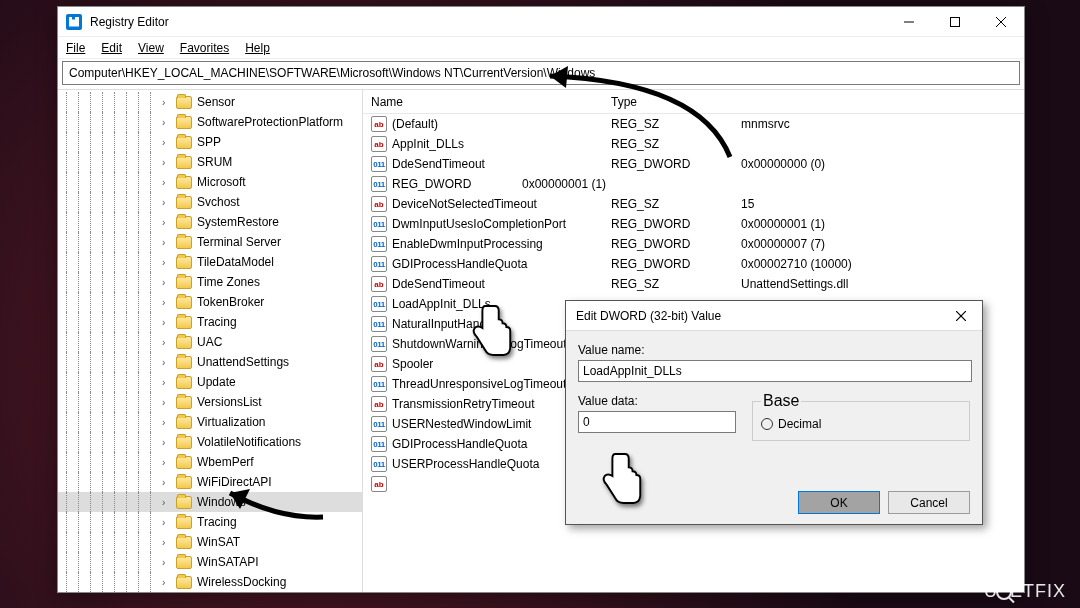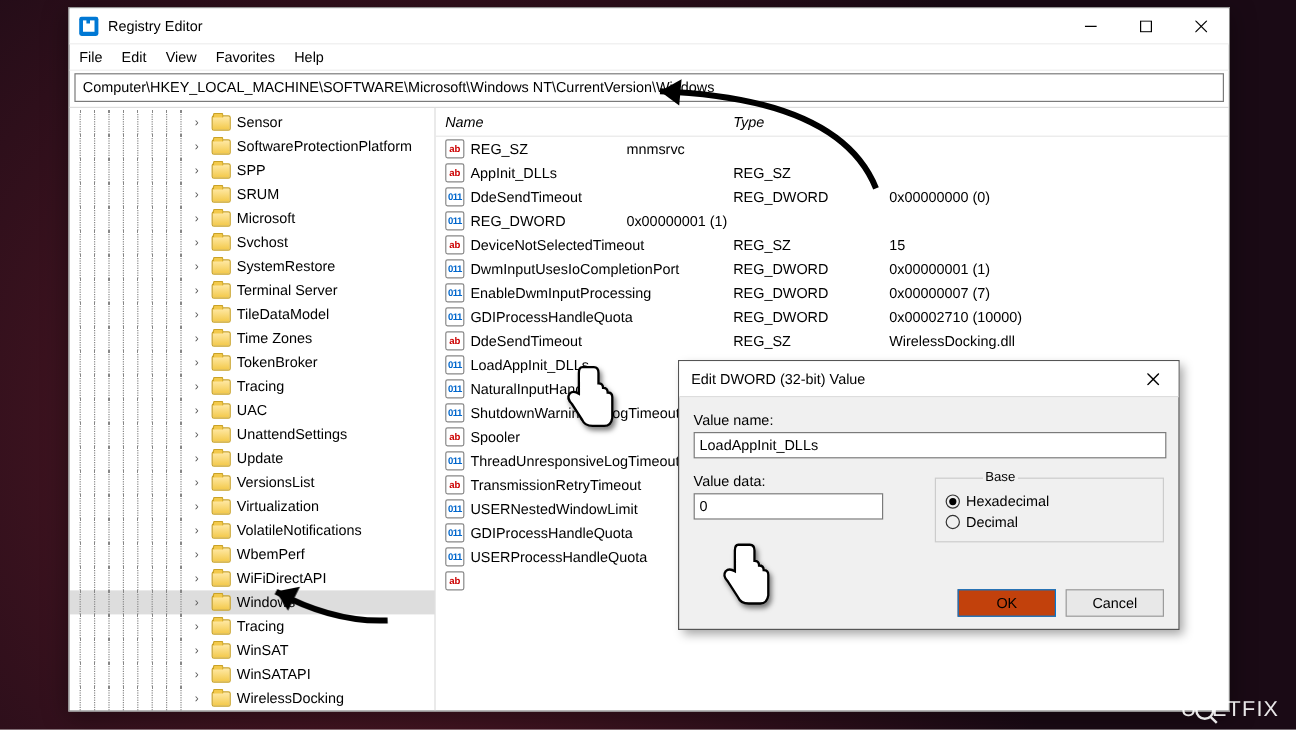--- a/index.html
+++ b/index.html
@@ -6,65 +6,65 @@
   body { margin:0; background: radial-gradient(circle at 30% 60%, #5a1a28, #1a0a15 70%); width:1080px; height:608px; overflow:hidden; position:relative; }
   .window { position:absolute; left:57px; top:6px; width:968px; height:587px; background:#fff; border:1px solid #888; box-shadow:0 4px 20px rgba(0,0,0,.4); display:flex; flex-direction:column; }
   .titlebar { height:30px; display:flex; align-items:center; padding-left:8px; background:#fff; border-bottom:1px solid #eee; }
   .titlebar .appicon { width:16px; height:16px; background:#0078d4; border-radius:2px; margin-right:8px; display:flex; align-items:center; justify-content:center; }
   .titlebar .appicon::before { content:""; width:10px; height:10px; background:#fff; clip-path: polygon(0 0, 30% 0, 30% 30%, 60% 30%, 60% 0, 100% 0, 100% 100%, 0 100%); }
   .titlebar .title { font-size:12px; color:#000; flex:1; }
   .winbtns { display:flex; }
   .winbtn { width:46px; height:30px; display:flex; align-items:center; justify-content:center; font-size:12px; color:#000; }
   .winbtn svg { width:10px; height:10px; stroke:#000; stroke-width:1; fill:none; }
   .menubar { height:22px; display:flex; align-items:center; padding-left:8px; gap:16px; font-size:12px; border-bottom:1px solid #eee; }
-  .menubar span { color:#000; }
+  .menubar span { color:#000;text-decoration:underline; }
   .addrbar { height:24px; border:1px solid #7a7a7a; margin:2px 4px 4px 4px; display:flex; align-items:center; padding:0 6px; font-size:12px; }
   .body { flex:1; display:flex; overflow:hidden; border-top:1px solid #ddd; }
   .tree { width:305px; border-right:1px solid #ddd; overflow-y:auto; overflow-x:hidden; font-size:12px; position:relative; padding:2px 0; }
   .tnode { display:flex; align-items:center; height:20px; padding-left:8px; position:relative; }
   .tnode .indent { display:inline-block; border-left:1px dotted #888; height:20px; }
   .tnode .chev { width:12px; color:#5a5a5a; font-size:10px; margin-right:2px; }
   .tnode .folder { width:16px; height:13px; background:linear-gradient(#ffe9a6,#f3c94b); border:1px solid #c9a227; border-radius:2px; margin-right:5px; position:relative; }
   .tnode .folder::before { content:""; position:absolute; top:-3px; left:0; width:7px; height:3px; background:#f3c94b; border:1px solid #c9a227; border-bottom:none; border-radius:2px 2px 0 0; }
   .tnode.sel { background:#ddd; }
   .tnode .label { white-space:nowrap; }
   .list { flex:1; overflow:hidden; font-size:12px; position:relative; }
   .lhead { display:flex; height:24px; align-items:center; border-bottom:1px solid #e8e8e8; padding-left:8px; }
-  .lhead .col { color:#000; font-size:12px;font-style:italic; }
+  .lhead .col { color:#000; font-size:12px; }
   .c-name{ width:240px; } .c-type{ width:130px; } .c-data{ flex:1; }
   .lbody { overflow:auto; height:calc(100% - 24px); }
   .row { display:flex; align-items:center; height:20px; padding-left:8px; }
   .row .vicon { width:16px; height:16px; margin-right:5px; border:1px solid #888; border-radius:2px; display:flex; align-items:center; justify-content:center; font-size:8px; font-weight:bold; }
   .vicon.sz { background:#fff; color:#c00; }
   .vicon.sz::after { content:"ab"; }
   .vicon.dw { background:#fff; color:#06c; }
   .vicon.dw::after { content:"011"; letter-spacing:-.5px; }
   .row .rn { width:219px; white-space:nowrap; overflow:hidden; }
   .row .rt { width:130px; }
   .row .rd { flex:1; white-space:nowrap; }
   
   .dialog { position:absolute; left:565px; top:300px; width:418px; height:225px; background:#f0f0f0; border:1px solid #555; box-shadow:4px 4px 8px rgba(0,0,0,.35); font-size:12px; }
   .dlg-title { height:30px; background:#fff; display:flex; align-items:center; padding:0 0 0 10px; border-bottom:1px solid #ddd; }
   .dlg-title .t { flex:1; font-size:12px; }
   .dlg-close { width:42px; height:30px; display:flex; align-items:center; justify-content:center; }
   .dlg-close svg { width:10px; height:10px; stroke:#000; stroke-width:1.2; }
   .dlg-body { padding:10px 12px; position:relative; height:calc(100% - 30px); }
   .lbl { display:block; margin:2px 0 3px 0; }
   .txt { width:394px; height:22px; border:1px solid #7a7a7a; padding:2px 4px; font-size:12px; background:#fff; }
-  .row2 { display:flex; margin-top:10px; gap:36px; }
+  .row2 { display:flex; margin-top:10px; gap:9px; }
   .vd { flex:0 0 165px; }
   .vd .txt { width:158px; }
   .base { flex:1; }
-  .base legend { font-size:11px;margin-left:31px; }
+  .base legend { font-size:16px; }
   .radio { display:flex; align-items:center; gap:5px; margin:3px 0; }
   .radio .r { width:12px; height:12px; border:1px solid #333; border-radius:50%; display:flex; align-items:center; justify-content:center; }
   .radio .r.on::after { content:""; width:6px; height:6px; background:#000; border-radius:50%; }
   .dlg-btns { position:absolute; right:12px; bottom:10px; display:flex; gap:8px; }
   .btn { width:82px; height:23px; border:1px solid #9b9b9b; display:flex; align-items:center; justify-content:center; font-size:12px; background:#e8e8e8; }
-  .btn.def { border:1.5px solid #0078d4; background:#c2410c; }
+  .btn.def { border:1.5px solid #0078d4; background:#a3a3a3; }
   .group { border:1px solid #ccc; padding:4px 8px 6px 8px; }
   
   .arrow { position:absolute; pointer-events:none; }
   .hand { position:absolute; width:48px; height:58px; pointer-events:none; filter: drop-shadow(2px 3px 2px rgba(0,0,0,.5)); }
   .watermark { position:absolute; right:14px; bottom:6px; color:#fff; font-size:18px; letter-spacing:1px; font-weight:300; font-family: sans-serif; opacity:.9;}
   .watermark .mag { display:inline-block; width:16px; height:16px; border:2px solid #fff; border-radius:50%; position:relative; vertical-align:middle; margin:0 -2px; }
   .watermark .mag::after { content:""; position:absolute; width:7px; height:2px; background:#fff; bottom:-3px; right:-5px; transform:rotate(45deg); }
   fieldset { margin:0; }
 </style>
 </head>
@@ -432,20 +432,21 @@
         </div>
       </div>
     <div class="list">
       <div class="lhead">
         <div class="col c-name">Name</div>
         <div class="col c-type">Type</div>
       </div>
       <div class="lbody" id="lbody">
           <div class="row">
             <span class="vicon sz"></span>
+            <span class="rn">(Default)</span>
             <span class="rt">REG_SZ</span>
             <span class="rd">mnmsrvc</span>
           </div>
           <div class="row">
             <span class="vicon sz"></span>
             <span class="rn">AppInit_DLLs</span>
             <span class="rt">REG_SZ</span>
             <span class="rd"></span>
           </div>
           <div class="row">
@@ -480,21 +481,21 @@
           <div class="row">
             <span class="vicon dw"></span>
             <span class="rn">GDIProcessHandleQuota</span>
             <span class="rt">REG_DWORD</span>
             <span class="rd">0x00002710 (10000)</span>
           </div>
           <div class="row">
             <span class="vicon sz"></span>
             <span class="rn">DdeSendTimeout</span>
             <span class="rt">REG_SZ</span>
-            <span class="rd">WirelessDocking.dll</span>
+            <span class="rd">UnattendSettings.dll</span>
           </div>
           <div class="row">
             <span class="vicon dw"></span>
             <span class="rn">LoadAppInit_DLLs</span>
             <span class="rt"></span>
             <span class="rd"></span>
           </div>
           <div class="row">
             <span class="vicon dw"></span>
             <span class="rn">NaturalInputHandler</span>
@@ -566,24 +567,20 @@
   <div class="dlg-body">
     <span class="lbl">Value name:</span>
     <input class="txt" readonly="" value="LoadAppInit_DLLs" style="">
     <div class="row2">
       <div class="vd">
         <span class="lbl">Value data:</span>
         <input class="txt" value="0" style="">
       </div>
       <fieldset class="base group">
         <legend>Base</legend>
-        <div class="radio">
-            <span class="r on"></span>
-            <span>Hexadecimal</span>
-          </div>
         <div class="radio">
             <span class="r"></span>
             <span>Decimal</span>
           </div>
       </fieldset>
     </div>
     <div class="dlg-btns">
       <div class="btn def">OK</div>
       <div class="btn">Cancel</div>
     </div>

